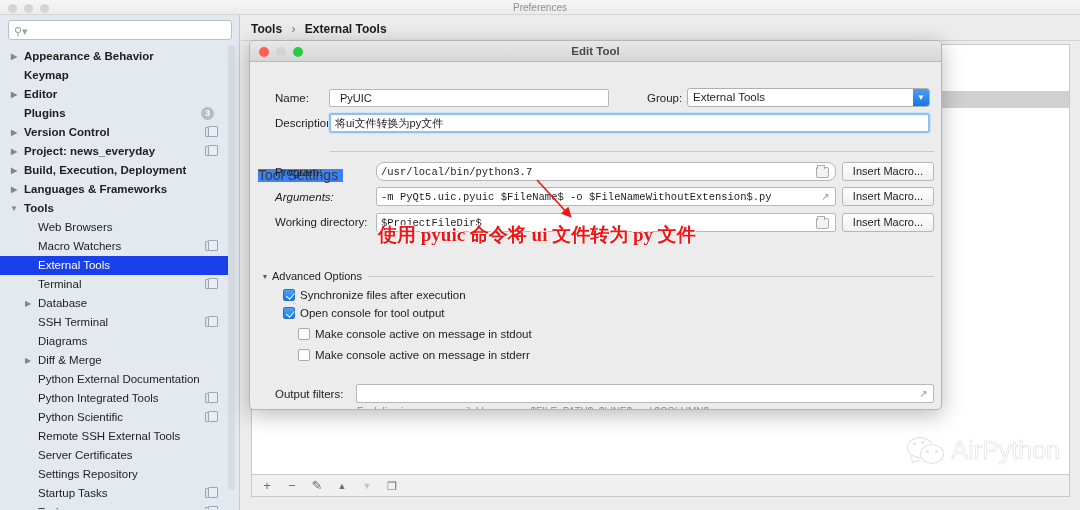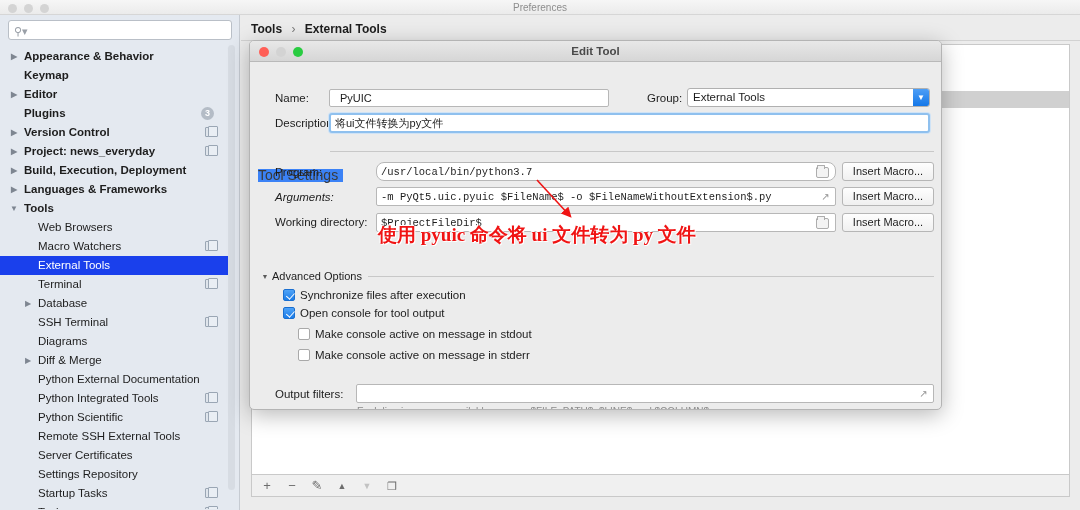--- a/index.html
+++ b/index.html
@@ -406,20 +406,31 @@
         <span>Tools</span>
         <span class="crumb-sep">›</span>
         <span>External Tools</span>
       </div>
       <div class="content-sep"></div>
 
       <div class="tools-panel">
         <div class="tools-panel-row"></div>
       </div>
 
+      <div class="watermark">
+        <div class="wm-bubble">
+          <div class="wm-b1"></div>
+          <div class="wm-b2"></div>
+          <div class="wm-eye" style="left:6px;  top:5px;"></div>
+          <div class="wm-eye" style="left:14px; top:4px;"></div>
+          <div class="wm-eye" style="left:19px; top:13px;"></div>
+          <div class="wm-eye" style="left:28px; top:13px;"></div>
+        </div>
+        <span>AirPython</span>
+      </div>
 
       <div class="tools-toolbar">
         <div class="tb-icon">+</div>
         <div class="tb-icon">−</div>
         <div class="tb-icon">✎</div>
         <div class="tb-icon" style="font-size:9px">▲</div>
         <div class="tb-icon disabled" style="font-size:9px">▼</div>
         <div class="tb-icon" style="font-size:11px">❐</div>
       </div>
     </div>

